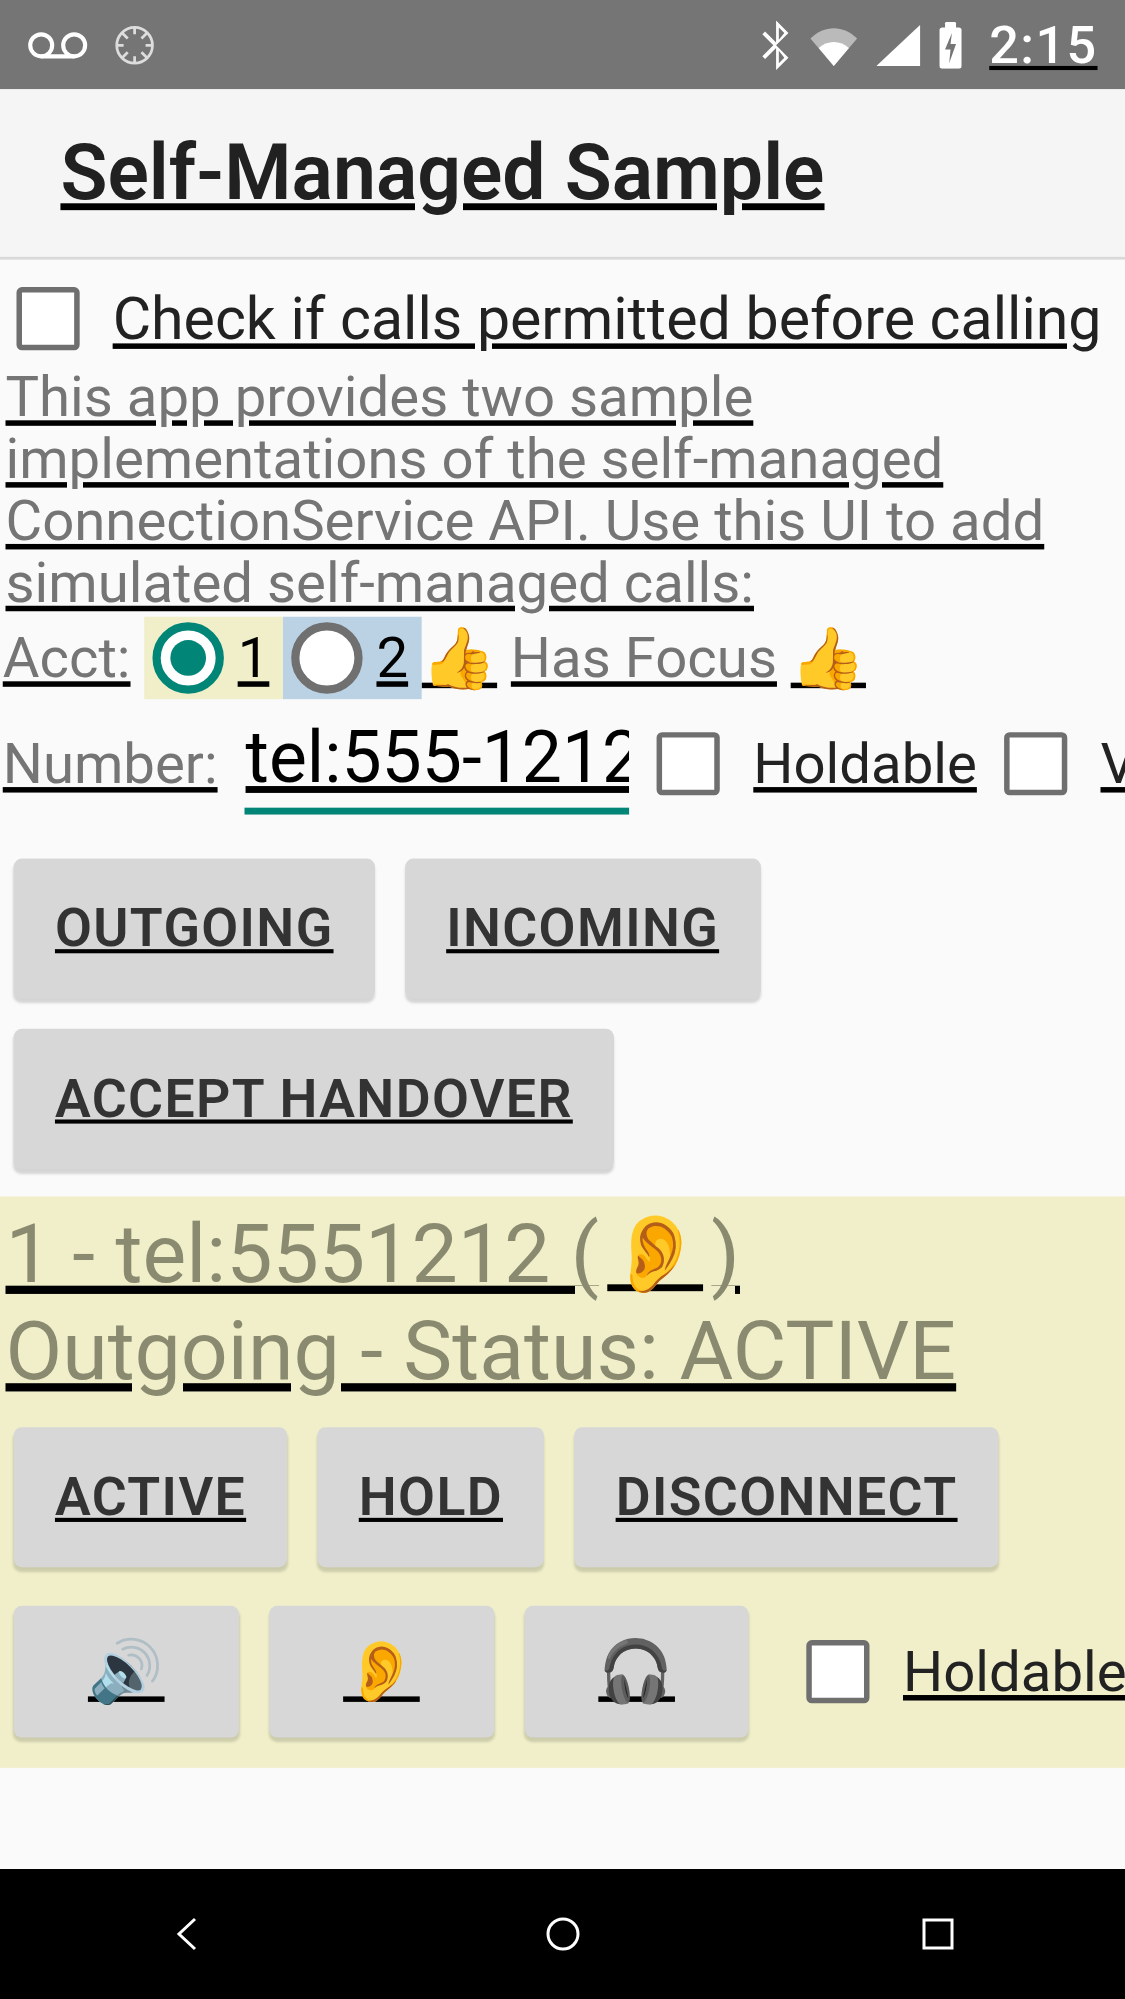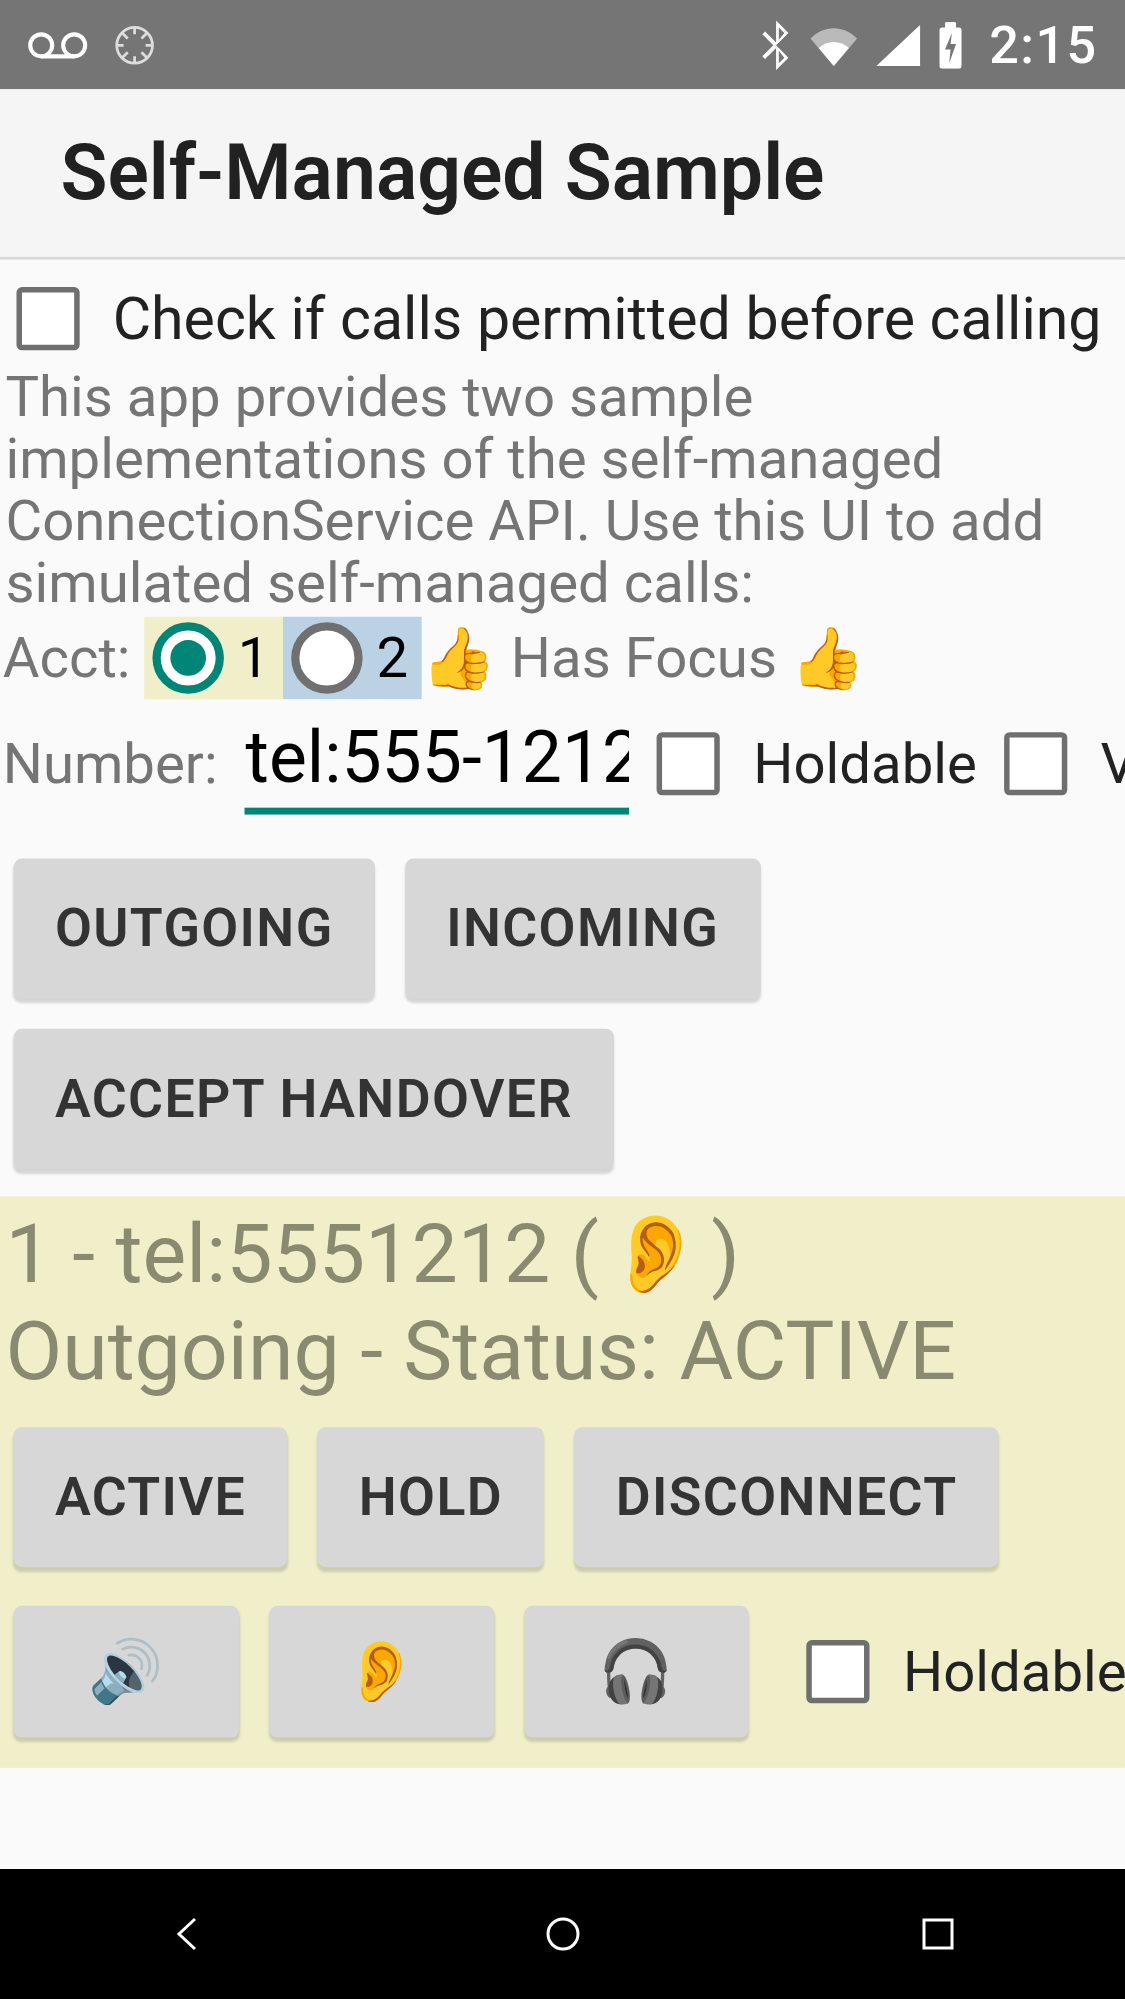--- a/index.html
+++ b/index.html
@@ -132,21 +132,21 @@
   }
   .nav-btn { color: #fff; width: 60px; height: 60px; display: flex; align-items: center; justify-content: center; }
 
   
   .scale-wrap {
     width: 819px;
     transform: scale(1.3736);
     transform-origin: top left;
   }
   .outer {
-    width: 1125px; height: 1999px; position: relative; overflow: hidden;
+    width: 1125px; height: 1999px; position: relative; overflow: hidden; text-decoration: underline;
   }
   .nav-bar-outer {
     position: absolute; bottom: 0; left: 0; right: 0;
   }
 </style>
 </head>
 <body>
 
 <div class="outer">
 <div class="scale-wrap">

